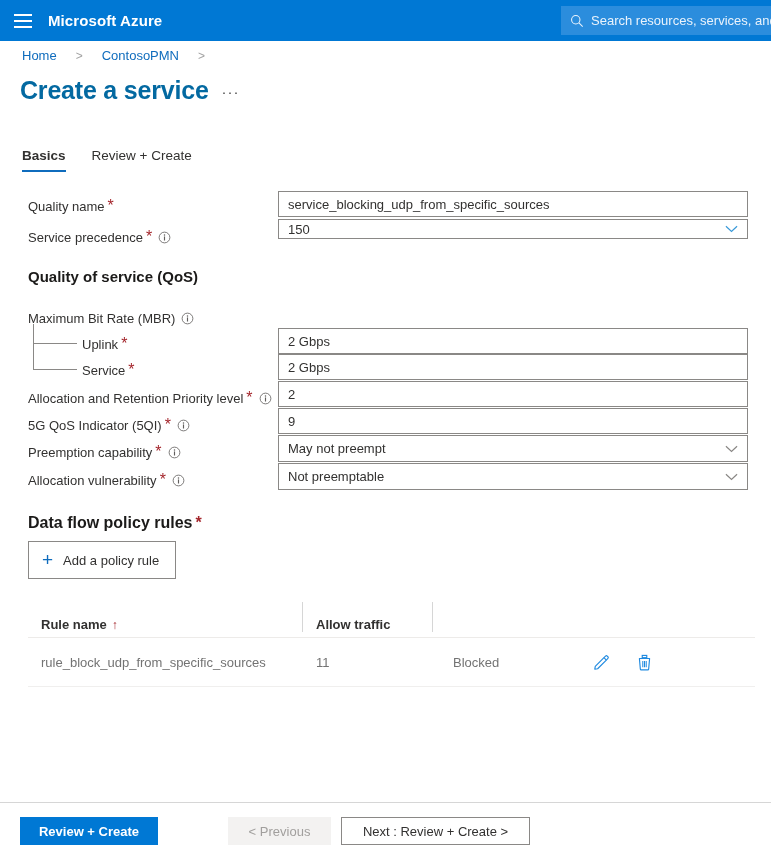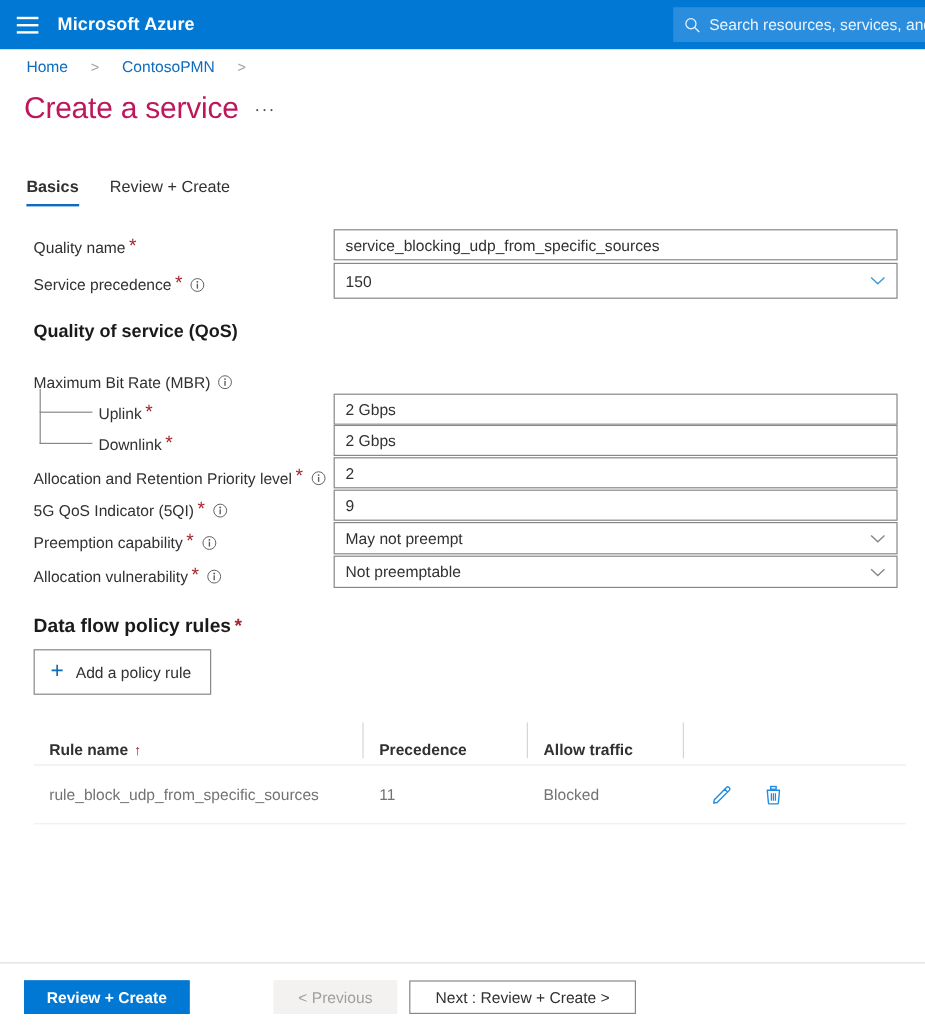--- a/index.html
+++ b/index.html
@@ -49,21 +49,21 @@
     font-size: 13px; display: flex; align-items: center; gap: 19px;
   }
   .crumb-link { color: #0f6cbd; cursor: pointer; }
   .crumb-sep { color: #a3a3a3; font-size: 12px; }
 
   
   .page-title-row {
     position: absolute; left: 20px; top: 76px;
     display: flex; align-items: flex-end; gap: 13px;
   }
-  .page-title { font-size: 25px; font-weight: 400; color: #be185d; letter-spacing: -.2px; }
+  .page-title { font-size: 25px; font-weight: 700; color: #0369a1; letter-spacing: -.2px; }
   .title-ellipsis { color: #4a4a4a; font-size: 15px; padding-bottom: 5px; cursor: pointer; letter-spacing: 1px; }
 
   
   .tabs {
     position: absolute; left: 22px; top: 148px;
     display: flex; gap: 26px;
   }
   .tab {
     font-size: 13.5px; color: #323130; padding-bottom: 9px;
     cursor: pointer; position: relative; white-space: nowrap;
@@ -84,21 +84,21 @@
   .req { color: #a4262c; margin-left: 3px; }
   .info-icon { margin-left: 6px; line-height: 0; display: inline-block; cursor: pointer; }
 
   .fctl {
     position: absolute; left: 278px; width: 470px; height: 26px;
     border: 1px solid #8a8886; background: #ffffff;
     display: flex; align-items: center;
     font-size: 13px; color: #323130;
     padding: 0 9px;
   }
-  .fctl.sel { height: 30px; padding-right: 30px; }
+  .fctl.sel { height: 20px; padding-right: 30px; }
   .fctl .chev {
     position: absolute; right: 9px; top: 50%; transform: translateY(-50%);
     line-height: 0;
   }
 
   
   .sect-h {
     position: absolute; left: 28px;
     font-size: 15px; font-weight: 700; color: #1b1a19;
   }
@@ -282,21 +282,21 @@
 
   <div class="frow" style="top:332px; left:82px;">
     <span class="flabel">Uplink</span>
     <span class="req">*</span>
   </div>
   <div class="fctl" style="top:328px;">
     <span>2 Gbps</span>
   </div>
 
   <div class="frow" style="top:358px; left:82px;">
-    <span class="flabel">Downlink</span>
+    <span class="flabel">Service</span>
     <span class="req">*</span>
   </div>
   <div class="fctl" style="top:354px;">
     <span>2 Gbps</span>
   </div>
 
   <div class="frow" style="top:386px;">
     <span class="flabel">Allocation and Retention Priority level</span>
     <span class="req">*</span>
     <span class="info-icon">
@@ -374,21 +374,20 @@
     <span class="plus">+</span>
     <span>Add a policy rule</span>
   </div>
 
   <div class="tbl">
     <div class="tbl-head">
       <div class="th c1">
         <span>Rule name</span>
         <span class="sort-arrow">↑</span>
       </div>
-      <div class="th c2">Precedence</div>
       <div class="th c3">Allow traffic</div>
       <div class="th c4"></div>
     </div>
 
     <div class="tbl-row">
       <div class="td c1">rule_block_udp_from_specific_sources</div>
       <div class="td c2">11</div>
       <div class="td c3">Blocked</div>
       <div class="td c4">
         <span class="row-icon">

